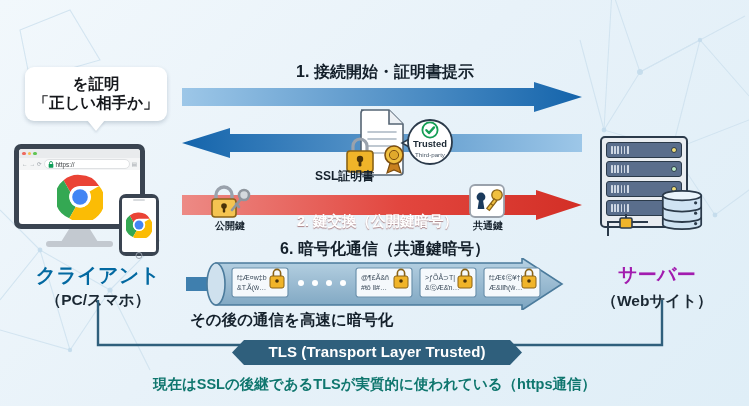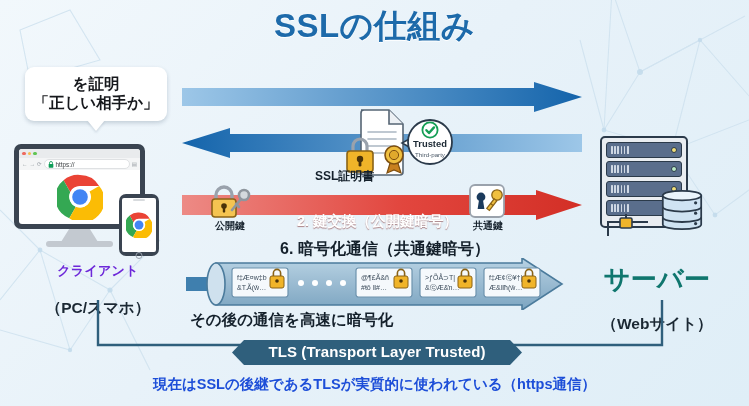--- a/index.html
+++ b/index.html
@@ -54,38 +54,38 @@
   .base{position:absolute;left:32px;top:97px;width:67px;height:6px;background:#c3c9d0;border-radius:3px;}
   .phone{position:absolute;left:105px;top:50px;width:40px;height:62px;background:#3a4451;
     border-radius:7px;padding:4px 3px;box-sizing:border-box;}
   .pscreen{width:100%;height:100%;background:#fff;border-radius:2px;position:relative;overflow:hidden;
     display:flex;align-items:center;justify-content:center;}
   .pnotch{position:absolute;top:1px;left:50%;transform:translateX(-50%);width:12px;height:1.5px;background:#d8dbde;border-radius:1px;}
   .phomebtn{position:absolute;left:50%;bottom:-3.2px;transform:translateX(-50%);width:5px;height:5px;
     border-radius:50%;border:1px solid #9aa2ad;}
 
   .devlabel{position:absolute;left:0;top:262px;width:196px;text-align:center;}
-  .devlabel .l1{font-size:13px;font-weight:bold;color:#6d28d9;letter-spacing:.3px;}
-  .devlabel .l2{font-size:15.5px;font-weight:bold;color:#1b2833;margin-top:18px;}
+  .devlabel .l1{font-size:20px;font-weight:bold;color:#0369a1;letter-spacing:.3px;}
+  .devlabel .l2{font-size:15.5px;font-weight:bold;color:#1b2833;margin-top:1px;}
 
   
   .server{position:absolute;left:600px;top:136px;width:110px;height:105px;}
   .rack{position:absolute;left:0;top:0;width:88px;height:92px;border:2.2px solid #2b3a4a;
     border-radius:5px;background:#e9edf1;padding:4px;box-sizing:border-box;
     display:flex;flex-direction:column;gap:3.4px;}
   .unit{height:16px;background:#5a6e8c;border:1.6px solid #2b3a4a;border-radius:3px;
     display:flex;align-items:center;justify-content:space-between;padding:0 4px;box-sizing:border-box;}
   .vents{display:flex;gap:1.6px;}
   .vent{width:1.6px;height:8px;background:#cfd8e4;border-radius:.5px;}
   .led{width:4px;height:4px;border-radius:50%;background:#f1de7a;border:1px solid #2b3a4a;}
   .led.g{background:#b9e8c6;}
   .db{position:absolute;left:58px;top:50px;width:48px;height:48px;}
   .srvlabel{position:absolute;left:565px;top:262px;width:184px;text-align:center;}
-  .srvlabel .l1{font-size:26px;font-weight:bold;color:#0f766e;letter-spacing:.3px;}
-  .srvlabel .l2{font-size:15.5px;font-weight:bold;color:#1b2833;margin-top:17px;}
+  .srvlabel .l1{font-size:19px;font-weight:bold;color:#a21caf;letter-spacing:.3px;}
+  .srvlabel .l2{font-size:15.5px;font-weight:bold;color:#1b2833;margin-top:3px;}
 
   
   .steplbl{position:absolute;font-weight:bold;color:#14202b;white-space:nowrap;}
   .arrow-wrap{position:absolute;}
 
   
   .cert{position:absolute;left:335px;top:108px;width:120px;height:72px;}
   .certlbl{position:absolute;left:315px;top:168px;width:160px;text-align:left;
     font-size:12px;font-weight:bold;color:#14202b;}
 
@@ -101,21 +101,21 @@
   
   .tunnel{position:absolute;left:186px;top:258px;width:394px;height:52px;}
   .tunsub{position:absolute;left:190px;top:310px;width:390px;text-align:left;
     font-size:15.5px;font-weight:bold;color:#14202b;}
 
   
   .tlsband{position:absolute;left:232px;top:340px;width:290px;height:25px;}
   .tlstext{position:absolute;left:232px;top:343px;width:290px;text-align:center;
     font-size:15px;font-weight:bold;color:#ffffff;letter-spacing:.1px;}
   .footnote{position:absolute;left:0;right:0;top:375px;text-align:center;
-    font-size:14.5px;font-weight:bold;color:#1d4ed8;}
+    font-size:14.5px;font-weight:bold;color:#0f766e;}
 </style>
 </head>
 <body>
 
 <div id="stage">
 
   <svg class="bgnet" viewBox="0 0 749 406" preserveAspectRatio="none">
     <g stroke="#cfe2ef" stroke-width="1.1" fill="none" opacity=".85">
       <path d="M612 -10 L640 72 L700 40 L749 96"></path>
       <path d="M640 72 L604 130 L672 150 L749 120"></path>
@@ -136,21 +136,20 @@
         <circle cx="604" cy="130" r="2.4"></circle>
       <circle cx="700" cy="40" r="2.2"></circle>
         <circle cx="672" cy="150" r="2.6"></circle>
       <circle cx="40" cy="250" r="2.4"></circle>
         <circle cx="110" cy="290" r="2.6"></circle>
       <circle cx="70" cy="350" r="2.2"></circle>
         <circle cx="715" cy="215" r="2.4"></circle>
     </g>
   </svg>
 
-  <div class="title">SSLの仕組み</div>
 
   <div class="bubble">
     <div>を証明</div>
     <div>「正しい相手か」</div>
     <div class="tail"></div>
   </div>
 
   <div class="client">
     <div class="stand"></div>
     <div class="base"></div>
@@ -269,20 +268,21 @@
       <path d="M22 8h22" fill="none" stroke="#2b3a4a" stroke-width="2"></path>
       <rect x="16" y="4" width="12" height="10" rx="1.5" fill="#f0b429" stroke="#2b3a4a" stroke-width="1.6"></rect>
     </svg>
   </div>
 
   <div class="srvlabel">
     <div class="l1">サーバー</div>
     <div class="l2">（Webサイト）</div>
   </div>
 
+  <div class="steplbl" style="left:190px;top:62px;width:390px;text-align:center;font-size:16px;">1. 接続開始・証明書提示</div>
   <svg class="arrow-wrap" style="left:182px;top:82px;" width="400" height="30" viewBox="0 0 400 30">
     <defs>
       <linearGradient id="gblue1" x1="0" y1="0" x2="1" y2="0">
         <stop offset="0%" stop-color="#9dc7e8"></stop>
           <stop offset="100%" stop-color="#1464ab"></stop>
       </linearGradient>
     </defs>
     <path d="M0 6h352V0l48 15-48 15v-6H0z" fill="url(#gblue1)"></path>
   </svg>
 

